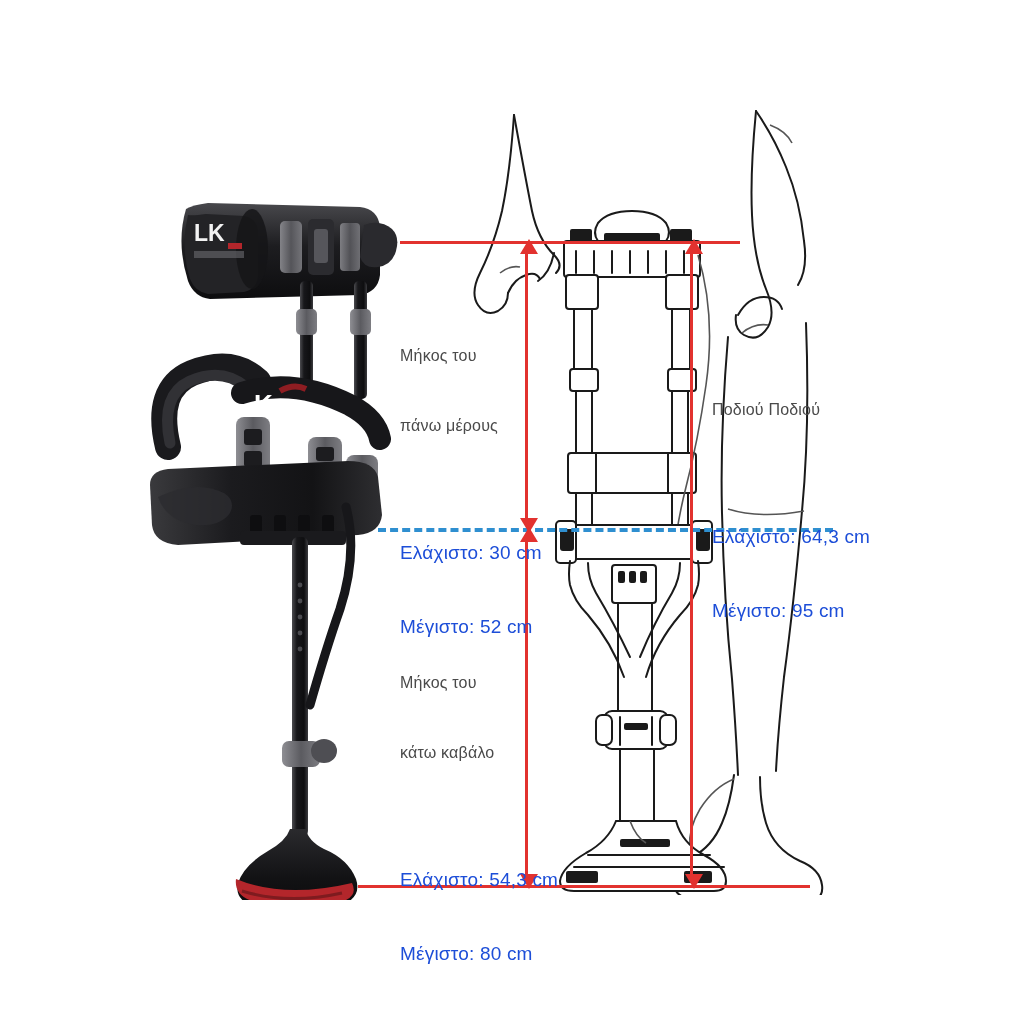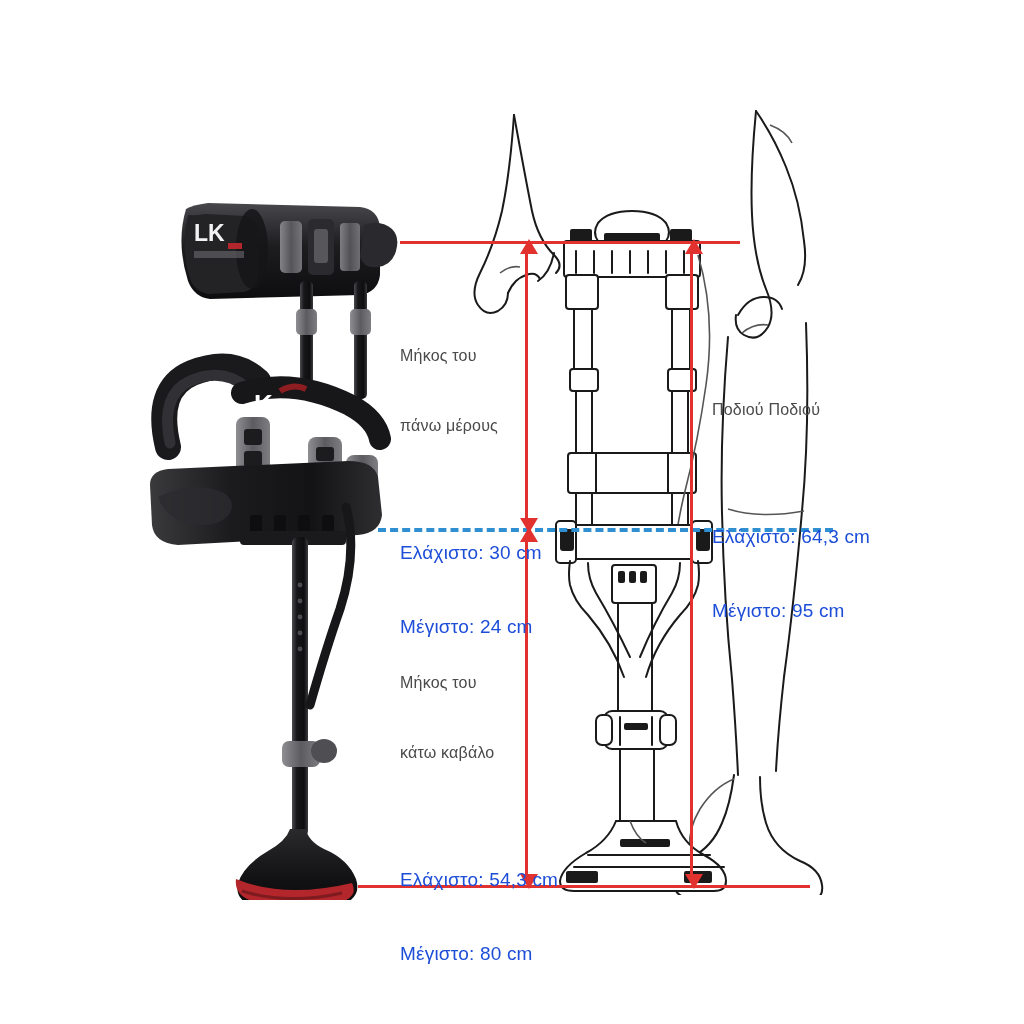--- a/index.html
+++ b/index.html
@@ -323,21 +323,21 @@
 
   <div id="dim-upper" class="dim"></div>
   <div id="dim-lower" class="dim"></div>
   <div id="dim-leg" class="dim"></div>
 
   <div id="ann-upper" class="ann">
     <div class="head">Μήκος του</div>
     <div class="head">πάνω μέρους</div>
     <div class="spacer"></div>
     <div class="val">Ελάχιστο: 30 cm</div>
-    <div class="val">Μέγιστο: 24 cm</div>
+    <div class="val">Μέγιστο: 52 cm</div>
   </div>
 
   <div id="ann-lower" class="ann">
     <div class="head">Μήκος του</div>
     <div class="head">κάτω καβάλο</div>
     <div class="spacer"></div>
     <div class="val">Ελάχιστο: 54,3 cm</div>
     <div class="val">Μέγιστο: 80 cm</div>
   </div>
 

